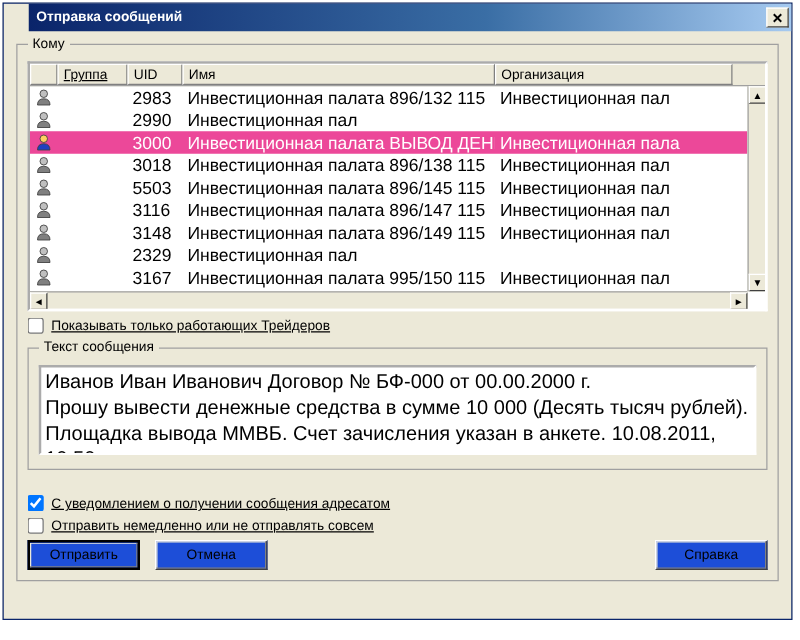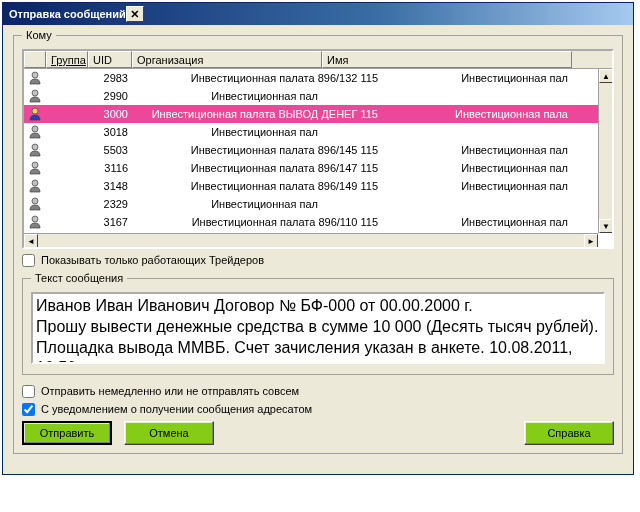--- a/index.html
+++ b/index.html
@@ -14,39 +14,40 @@
     border: 1px solid #0a246a;
     position: relative;
     margin: 2px;
   }
   .titlebar {
     height: 22px;
     background: linear-gradient(to right, #0a246a 0%, #3a6ea5 60%, #a6caf0 100%);
     color: #fff;
     display: flex;
     align-items: center;
-    justify-content: flex-start;
+    justify-content: space-between;
     padding: 0 2px 0 6px;
     font-weight: bold;
+    margin-left: 20px;
   }
   .title-close {
     width: 18px; height: 16px;
     background: #ece9d8;
     border: 1px solid #fff;
     border-right-color: #404040;
     border-bottom-color: #404040;
     display: flex; align-items:center; justify-content:center;
     font-size: 11px; color: #000; font-weight: bold;
     cursor: pointer;
   }
   .client { padding: 4px 10px 10px 10px; }
   fieldset {
     border: 1px solid #a0a0a0;
     padding: 8px;
-    margin-bottom: 10px;
+    margin-bottom: 20px;
   }
   legend { padding: 0 4px; color: #000; }
   .listview {
     border: 2px inset #fff;
     background: #fff;
     height: 200px;
     position: relative;
     overflow: hidden;
   }
   .lv-header {
@@ -75,25 +76,24 @@
     display: flex;
     height: 18px;
     align-items: center;
     cursor: default;
   }
   .lv-row.selected { background: #ec4899; color: #fff; }
   .lv-cell {
     padding: 1px 4px;
     overflow: hidden;
     white-space: nowrap;
-    font-size: 11px;
-    text-align: right;
+    font-size: 14px;
   }
   .col-icon { width: 22px; flex-shrink:0; display:flex; justify-content:center;}
-  .col-group { width: 42px; flex-shrink:0;text-decoration:underline;}
+  .col-group { width: 56px; flex-shrink:0;text-decoration:underline;}
   .col-uid  { width: 44px; flex-shrink:0;}
   .col-name { width: 250px; flex-shrink:0;}
   .col-org  { width: 190px; flex-shrink:0;}
 
   .vscroll {
     position: absolute; top: 18px; right: 0; bottom: 14px; width: 14px;
     background: #ece9d8;
     border-left: 1px solid #a0a0a0;
   }
   .sb-btn {
@@ -102,38 +102,39 @@
     font-size: 8px; display:flex; align-items:center; justify-content:center;
     cursor:pointer;
   }
   .vscroll .sb-down { position:absolute; bottom:0; }
   .hscroll {
     position: absolute; left:0; right:14px; bottom:0; height:14px;
     background:#ece9d8; border-top:1px solid #a0a0a0;
     display:flex; justify-content:space-between;
   }
   .checkbox-row {
-    display:flex; align-items:flex-start; gap:6px;
+    display:flex; align-items:flex-end; gap:6px;
     margin: 5px 0;
+    text-decoration: underline;
   }
   .checkbox-row input { width:13px; height:13px; }
   .textarea {
     width:100%; height:72px;
     border: 2px inset #fff;
     background:#fff;
     font-family: Tahoma, Arial, sans-serif;
     font-size:16px;
     padding:2px 3px;
     resize:none;
     line-height:1.3;
   }
   .button-row { display:flex; gap:12px; margin-top:4px;}
   .btn {
     min-width: 90px; height:24px;
-    background:#84cc16;
+    background:#1d4ed8;
     border:1px solid #404040;
     border-top-color:#fff; border-left-color:#fff;
     box-shadow: inset -1px -1px 0 #808080, inset 1px 1px 0 #ece9d8;
     font-size:11px;
     cursor:pointer;
     padding: 0 10px;
   }
   .btn.primary { border: 2px solid #000; border-top-color:#000; border-left-color:#000;}
   .userico {
     width:14px; height:14px;
@@ -151,22 +152,22 @@
   <div class="client">
 
     <fieldset>
       <legend>Кому</legend>
 
       <div class="listview">
         <div class="lv-header">
           <div class="lv-header-col col-icon"></div>
           <div class="lv-header-col col-group">Группа</div>
           <div class="lv-header-col col-uid">UID</div>
+          <div class="lv-header-col col-name">Имя</div>
           <div class="lv-header-col col-org">Организация</div>
-          <div class="lv-header-col col-name">Имя</div>
         </div>
         <div class="lv-body" id="lv-body">
             <div class="lv-row">
               <div class="lv-cell col-icon">
                 <svg class="userico" viewBox="0 0 14 14">
                   <circle cx="7" cy="4" r="3" fill="#c0c0c0" stroke="#404040" stroke-width="0.7"></circle>
                   <path d="M2 13 Q2 8 7 8 Q12 8 12 13 Z" fill="#808080" stroke="#404040" stroke-width="0.7"></path>
                 </svg>
               </div>
               <div class="lv-cell col-group"></div>
@@ -199,20 +200,21 @@
             </div>
             <div class="lv-row">
               <div class="lv-cell col-icon">
                 <svg class="userico" viewBox="0 0 14 14">
                   <circle cx="7" cy="4" r="3" fill="#c0c0c0" stroke="#404040" stroke-width="0.7"></circle>
                   <path d="M2 13 Q2 8 7 8 Q12 8 12 13 Z" fill="#808080" stroke="#404040" stroke-width="0.7"></path>
                 </svg>
               </div>
               <div class="lv-cell col-group"></div>
               <div class="lv-cell col-uid">3018</div>
+              <div class="lv-cell col-name">Инвестиционная палата 896/138 115</div>
               <div class="lv-cell col-org">Инвестиционная пал</div>
             </div>
             <div class="lv-row">
               <div class="lv-cell col-icon">
                 <svg class="userico" viewBox="0 0 14 14">
                   <circle cx="7" cy="4" r="3" fill="#c0c0c0" stroke="#404040" stroke-width="0.7"></circle>
                   <path d="M2 13 Q2 8 7 8 Q12 8 12 13 Z" fill="#808080" stroke="#404040" stroke-width="0.7"></path>
                 </svg>
               </div>
               <div class="lv-cell col-group"></div>
@@ -257,21 +259,21 @@
             </div>
             <div class="lv-row">
               <div class="lv-cell col-icon">
                 <svg class="userico" viewBox="0 0 14 14">
                   <circle cx="7" cy="4" r="3" fill="#c0c0c0" stroke="#404040" stroke-width="0.7"></circle>
                   <path d="M2 13 Q2 8 7 8 Q12 8 12 13 Z" fill="#808080" stroke="#404040" stroke-width="0.7"></path>
                 </svg>
               </div>
               <div class="lv-cell col-group"></div>
               <div class="lv-cell col-uid">3167</div>
-              <div class="lv-cell col-name">Инвестиционная палата 896/110 115</div>
+              <div class="lv-cell col-name">Инвестиционная палата 995/150 115</div>
               <div class="lv-cell col-org">Инвестиционная пал</div>
             </div>
           </div>
         <div class="vscroll">
           <div class="sb-btn">▲</div>
           <div class="sb-btn sb-down">▼</div>
         </div>
         <div class="hscroll">
           <div class="sb-btn">◄</div>
           <div class="sb-btn">►</div>
@@ -284,26 +286,26 @@
       </div>
 
       <fieldset>
         <legend>Текст сообщения</legend>
         <textarea class="textarea" id="msgText" style="">Иванов Иван Иванович Договор № БФ-000 от 00.00.2000 г.
 Прошу вывести денежные средства в сумме 10 000 (Десять тысяч рублей).
 Площадка вывода ММВБ. Счет зачисления указан в анкете. 10.08.2011, 10:50</textarea>
       </fieldset>
 
       <div class="checkbox-row">
+        <input type="checkbox" id="cbReceipt" checked="" style="">
+        <label for="cbReceipt">С уведомлением о получении сообщения адресатом</label>
+      </div>
+      <div class="checkbox-row">
         <input type="checkbox" id="cbSendNow" style="">
         <label for="cbSendNow">Отправить немедленно или не отправлять совсем</label>
-      </div>
-      <div class="checkbox-row">
-        <input type="checkbox" id="cbReceipt" checked="" style="">
-        <label for="cbReceipt">С уведомлением о получении сообщения адресатом</label>
       </div>
 
       <div class="button-row">
         <button class="btn primary">Отправить</button>
         <button class="btn">Отмена</button>
         <div style="flex:1"></div>
         <button class="btn">Справка</button>
       </div>
 
     </fieldset>

